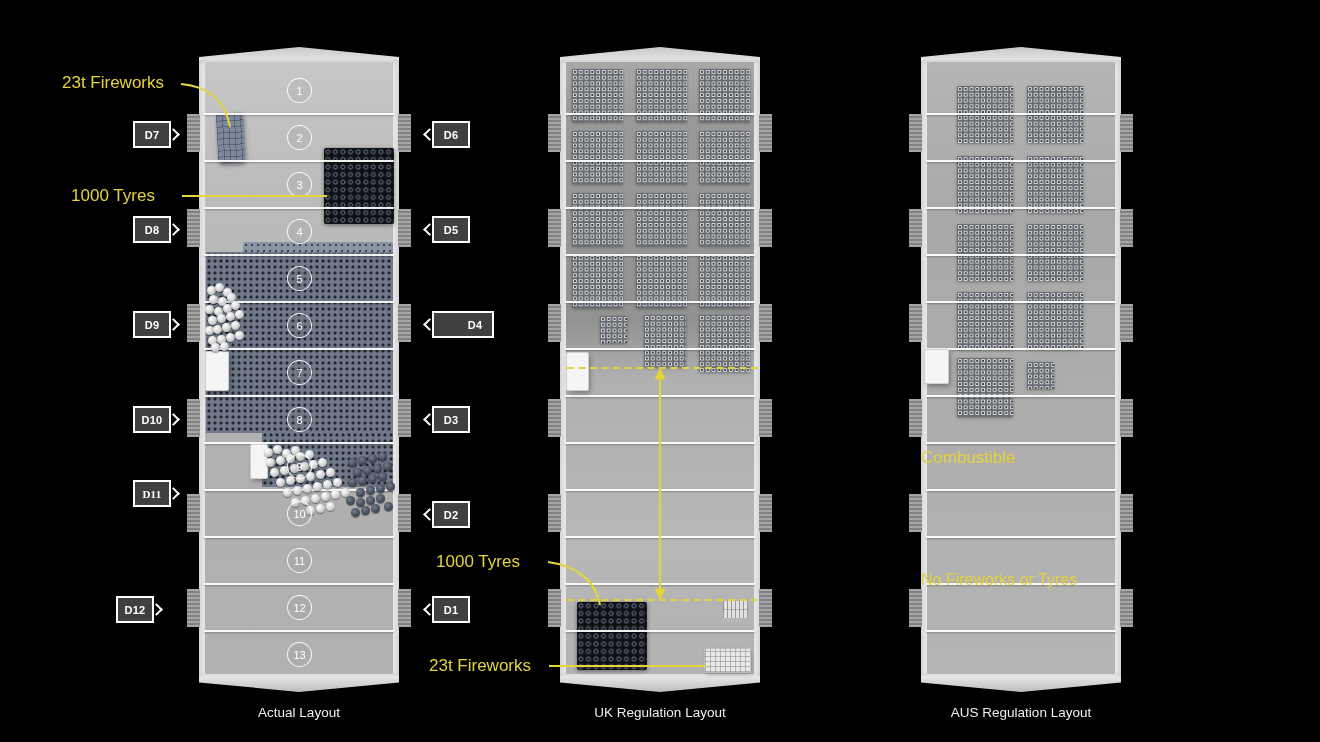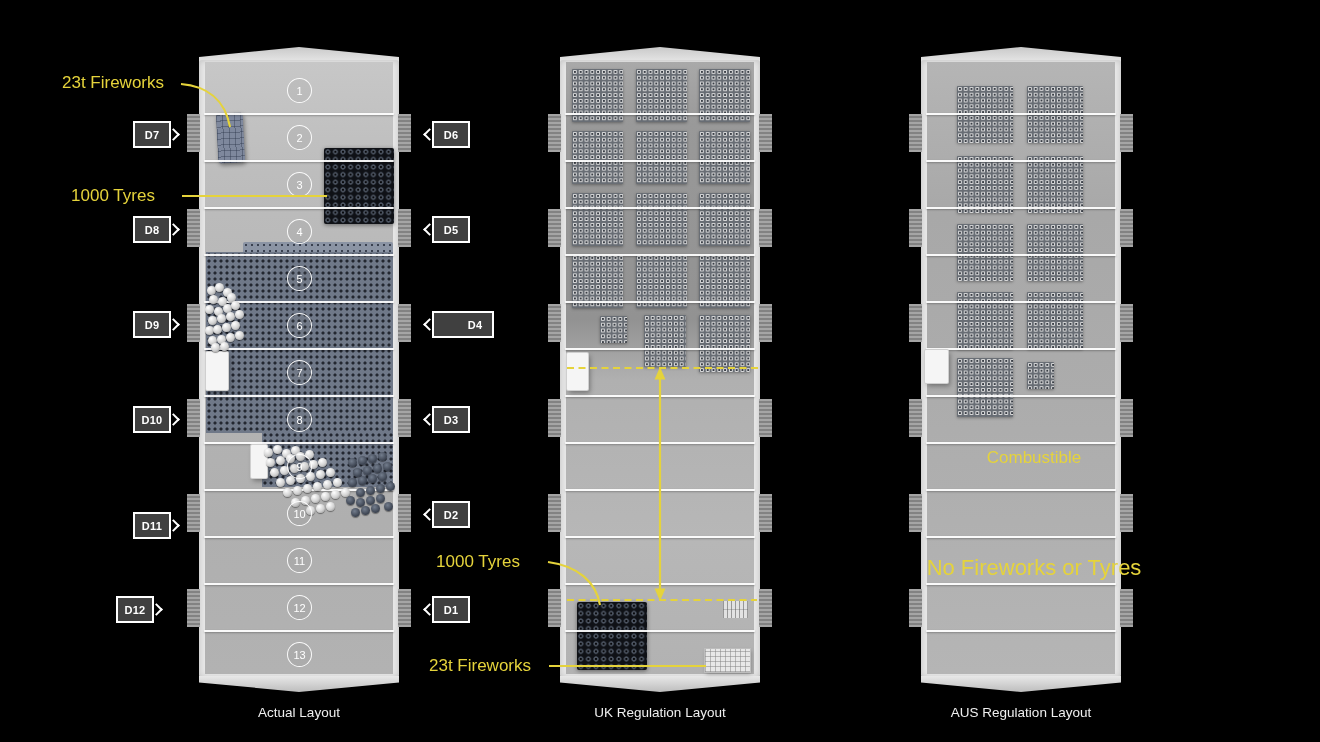--- a/index.html
+++ b/index.html
@@ -72,22 +72,22 @@
   .tag-r::before{content:"";position:absolute;left:-9px;top:7px;width:7px;height:7px;
         border:solid #fff;border-width:2px 0 0 2px;transform:rotate(-45deg);}
 
   #overlay{position:absolute;inset:0;z-index:50;pointer-events:none;}
   #overlay .lead{stroke:var(--accent);stroke-width:2.2;fill:none;}
   #overlay .dash{stroke:var(--accent);stroke-width:2;fill:none;stroke-dasharray:7 4.5;}
   #overlay .head{fill:var(--accent);}
 
   .ylabel{position:absolute;color:var(--accent);font-size:17px;z-index:55;white-space:nowrap;}
   .ylabel.ra{width:130px;text-align:center;}
-  .ylabel.ctr{width:226px;text-align:center;white-space:normal;line-height:22px;}
-  .ylabel.big{font-size:22px;}
+  .ylabel.ctr{width:226px;white-space:normal;line-height:22px;}
+  .ylabel.big{font-size:16px;margin-top:12px;}
   .caption{position:absolute;width:200px;text-align:center;color:#efefef;
         font-size:13.5px;top:705px;z-index:55;}
 </style>
 </head>
 <body>
 
 <div id="scene">
     <div class="roof" style="left: 199px; top: 47px; width: 200px; height: 16px;"></div>
     <div class="shell" style="left: 199px; top: 60px; width: 200px; height: 618px;"></div>
     <div class="floor floor-actual" style="left: 205px; top: 62px; width: 188px; height: 612px;"></div>
@@ -303,21 +303,21 @@
     <div class="bay" style="left: 287px; top: 407px;">8</div>
     <div class="bay" style="left: 287px; top: 454px;">9</div>
     <div class="bay" style="left: 287px; top: 501px;">10</div>
     <div class="bay" style="left: 287px; top: 548px;">11</div>
     <div class="bay" style="left: 287px; top: 595px;">12</div>
     <div class="bay" style="left: 287px; top: 642px;">13</div>
     <div class="tag tag-l" style="left: 133px; top: 121px;">D7</div>
     <div class="tag tag-l" style="left: 133px; top: 216px;">D8</div>
     <div class="tag tag-l" style="left: 133px; top: 311px;">D9</div>
     <div class="tag tag-l" style="left: 133px; top: 406px;">D10</div>
-    <div class="tag tag-l" style="left: 133px; top: 512px;">D11</div>
+    <div class="tag tag-l" style="left: 133px; top: 480px; font-family: Liberation Serif, serif;">D11</div>
     <div class="tag tag-l" style="left: 116px; top: 596px;">D12</div>
     <div class="tag tag-r" style="left: 432px; top: 121px;">D6</div>
     <div class="tag tag-r" style="left: 432px; top: 216px;">D5</div>
     <div class="tag tag-r" style="left: 432px; top: 311px; padding-left: 24px;">D4</div>
     <div class="tag tag-r" style="left: 432px; top: 406px;">D3</div>
     <div class="tag tag-r" style="left: 432px; top: 501px;">D2</div>
     <div class="tag tag-r" style="left: 432px; top: 596px;">D1</div>
   </div>
 
 <svg id="overlay" width="1320" height="742" viewBox="0 0 1320 742">

